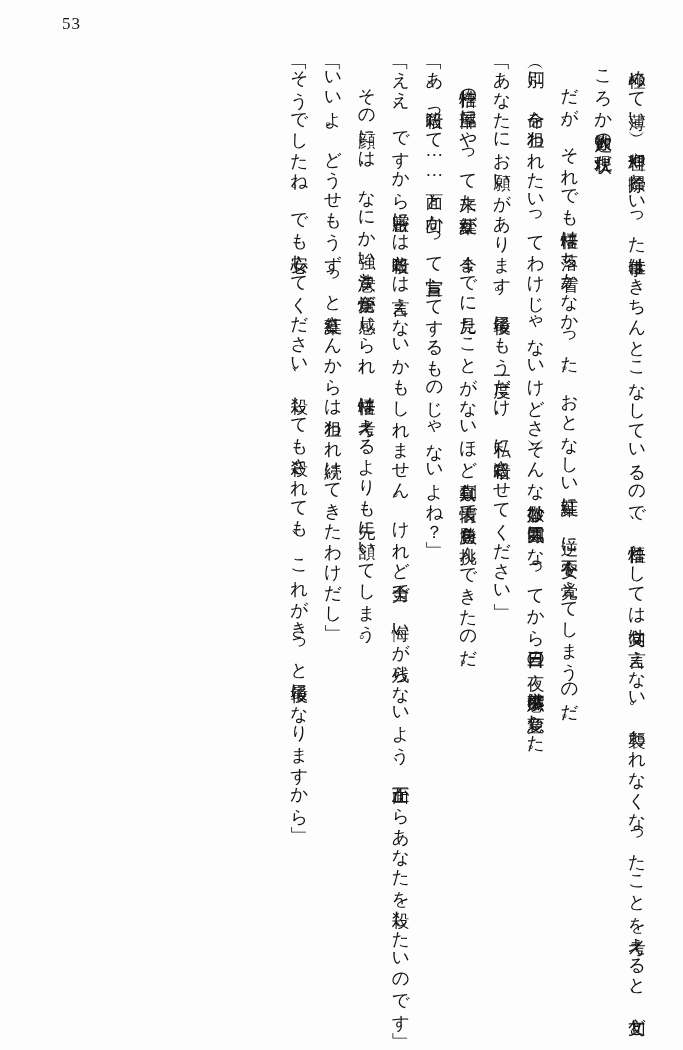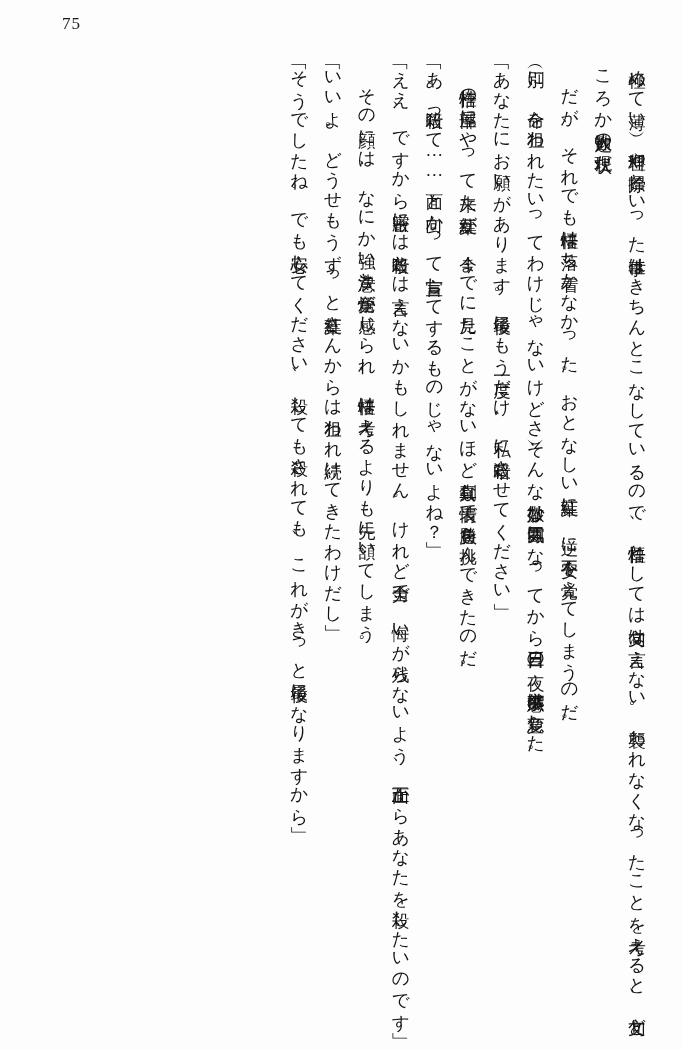--- a/index.html
+++ b/index.html
@@ -63,21 +63,21 @@
     text-indent: 1em;
   }
   .noindent {
     text-indent: 0;
   }
 </style>
 </head>
 <body>
 
 <div class="page">
-  <div class="page-number">75</div>
+  <div class="page-number">53</div>
   <div class="text-body">
     <p class="para noindent">極めて薄い）、料理や掃除といった仕事はきちんとこなしているので、桂悟としては文句は言えない。襲われなくなったことを考えると、文句どころか大歓迎の現状だ。</p>
     <p class="para indent">だが、それでも桂悟は落ち着かなかった。おとなしい紅葉に、逆に不安を覚えてしまうのだ。</p>
     <p class="para noindent">（別に、命を狙われたいってわけじゃないけどさ）</p>
     <p class="para noindent">そんな微妙な雰囲気になってから三日目の夜、突然事態は急変した。</p>
     <p class="para noindent">「あなたにお願いがあります。最後にもう一度だけ、私に暗殺させてください」</p>
     <p class="para indent">桂悟の部屋にやって来た紅葉が、今までに見たことがないほど真剣な表情で勝負を挑んできたのだ。</p>
     <p class="para noindent">「あ、暗殺って……面と向かって宣言してするものじゃないよね？」</p>
     <p class="para noindent">「ええ、ですから厳密には暗殺とは言えないかもしれません。けれど全力で、悔いが残らないよう、正面からあなたを殺したいのです」</p>
     <p class="para indent">その顔には、なにか強い決意と覚悟が感じられ、桂悟は考えるよりも先に頷いてしまう。</p>

